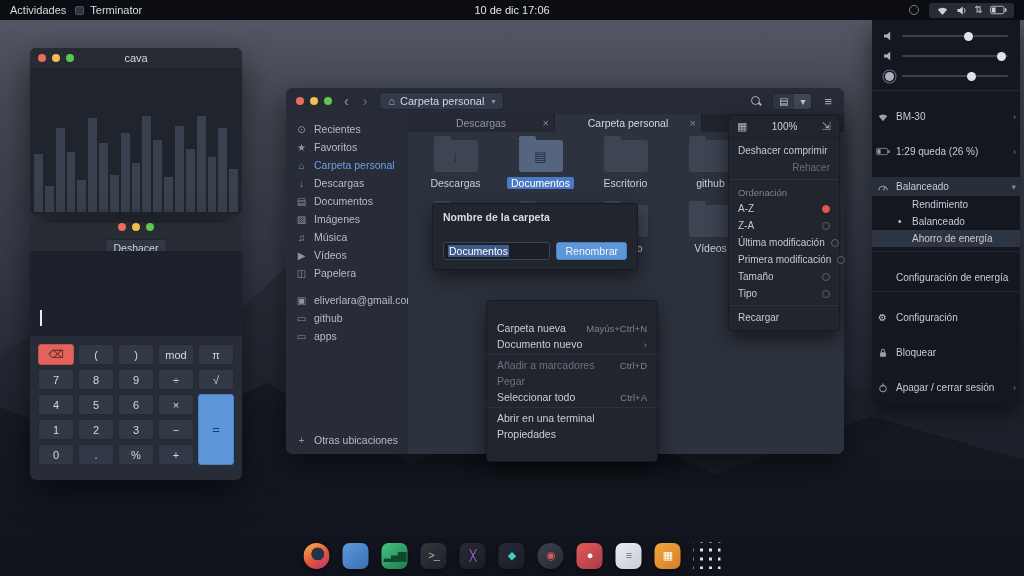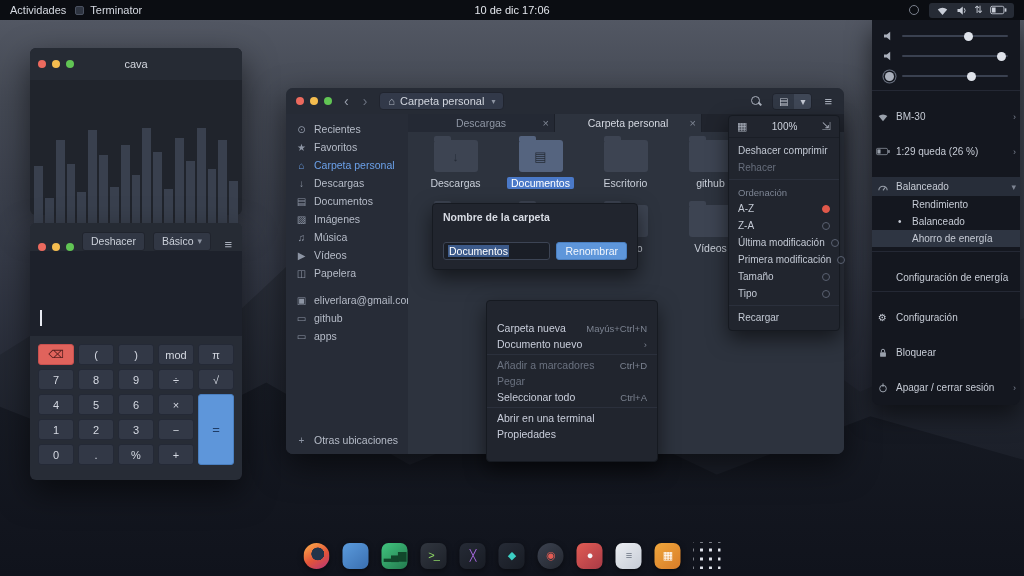--- a/index.html
+++ b/index.html
@@ -20,27 +20,27 @@
   .tb-pill{display:flex;align-items:center;gap:7px;background:#262b35;border-radius:3px;padding:2px 7px;}
   .tb-pill svg{display:block;}
   .tb-arrows{font-size:10px;color:#c9ced8;line-height:1;}
   
   .win{position:absolute;border-radius:6px;box-shadow:0 12px 32px rgba(0,0,0,.55);}
   .lights{display:flex;gap:6px;align-items:center;}
   .light{width:8px;height:8px;border-radius:50%;}
   .l-close{background:#ec6a5e;}.l-min{background:#f5bd4f;}.l-max{background:#61c554;}
   
   .cava-win{left:30px;top:48px;width:212px;height:167px;background:#20242c;}
-  .cava-hdr{height:20px;background:#262b34;border-radius:6px 6px 0 0;display:flex;align-items:center;padding:16px 8px;position:relative;}
+  .cava-hdr{height:20px;background:#262b34;border-radius:6px 6px 0 0;display:flex;align-items:center;padding:4px 8px;position:relative;}
   .cava-title{position:absolute;left:0;right:0;text-align:center;font-size:11px;color:#d3d7df;}
   .cava-body{height:147px;display:flex;align-items:flex-end;gap:2px;padding:0 4px 3px;}
   .cbar{flex:1;height:var(--h,30%);max-height:96px;background:#39404e;}
   
   .calc-win{left:30px;top:223px;width:212px;height:257px;background:#272c36;}
-  .calc-hdr{height:28px;background:#262b34;border-radius:6px 6px 0 0;display:flex;align-items:flex-end;padding:0 8px;gap:8px;}
+  .calc-hdr{height:28px;background:#262b34;border-radius:6px 6px 0 0;display:flex;align-items:center;padding:0 8px;gap:8px;flex-direction:column;}
   .hdr-btn{background:#313744;border:1px solid #20242d;border-radius:3px;color:#ccd1da;font-size:10.5px;padding:2px 8px;display:flex;align-items:center;gap:4px;line-height:1.2;}
   .hdr-caret{color:#8d94a2;font-size:9px;}
   .icon-btn{color:#aab0bc;font-size:13px;line-height:1;background:none;border:none;padding:0 2px;}
   .calc-hdr .icon-btn{margin-left:auto;}
   .calc-display{height:85px;background:#1d212b;position:relative;}
   .calc-cursor{position:absolute;left:10px;bottom:10px;width:2px;height:16px;background:#e8ebf2;}
   .keys{display:grid;grid-template-columns:repeat(5,1fr);grid-auto-rows:21px;gap:4px;padding:8px;}
   .key{background:#323846;border:1px solid #242936;border-radius:3px;color:#d5d9e2;font-size:11px;display:flex;align-items:center;justify-content:center;padding:0;}
   .key.danger{background:#e0635c;border-color:#c8504f;color:#58201f;}
   .key.primary{background:#5e96da;border-color:#4a7fc0;color:#1e3c66;font-size:13px;}
@@ -94,21 +94,21 @@
   .ctx-menu{left:200px;top:212px;width:172px;padding:19px 0;}
   .menu-item{display:flex;align-items:center;justify-content:space-between;padding:2px 10px;font-size:10.5px;color:#c9cedb;gap:10px;white-space:nowrap;}
   .menu-item.disabled{color:#6b7280;}
   .menu-item.sep{border-bottom:1px solid #2b303c;padding-bottom:4px;margin-bottom:2px;}
   .mi-short{color:#7b8290;font-size:9.5px;}
   .view-pop{left:442px;top:27px;width:112px;padding:0 0 4px;}
   .zoom-row{display:flex;align-items:center;justify-content:space-between;height:22px;padding:0 8px;border-bottom:1px solid #1a1e26;margin-bottom:4px;}
   .zoom-row .zr-ic{color:#aab0bc;font-size:11px;}
   .zoom-val{font-size:10px;color:#cdd2dc;}
   .vm-item{padding:3px 9px;font-size:10px;color:#c3c9d4;display:flex;align-items:center;justify-content:space-between;white-space:nowrap;}
-  .vm-item.disabled{color:#676e7c;}
+  .vm-item.disabled{color:#676e7c;justify-content:flex-end;}
   .vm-header{padding:4px 9px 2px;font-size:9.5px;color:#7d8594;}
   .vm-sep{height:1px;background:#2b303c;margin:3px 0;}
   .radio{width:8px;height:8px;border-radius:50%;border:1px solid #596070;flex:0 0 auto;margin-left:6px;}
   .vm-item.selected .radio{background:#e0584a;border-color:#e0584a;}
   
   .sysmenu{position:absolute;right:4px;top:20px;width:148px;background:#14171f;border-radius:0 0 7px 7px;box-shadow:0 10px 24px rgba(0,0,0,.55);z-index:55;padding:6px 0 8px;color:#c6cbd5;font-size:10px;}
   .slider-row{display:flex;align-items:center;gap:8px;padding:4px 12px;}
   .slider-row .sic{flex:0 0 auto;width:10px;display:flex;justify-content:center;}
   .spk{width:10px;height:10px;background:#aab0bc;clip-path:polygon(0 35%,28% 35%,62% 8%,62% 92%,28% 65%,0 65%);}
   .sun{width:9px;height:9px;border-radius:50%;background:#aab0bc;box-shadow:0 0 0 1.5px #14171f,0 0 0 2.5px #6a7180;}

